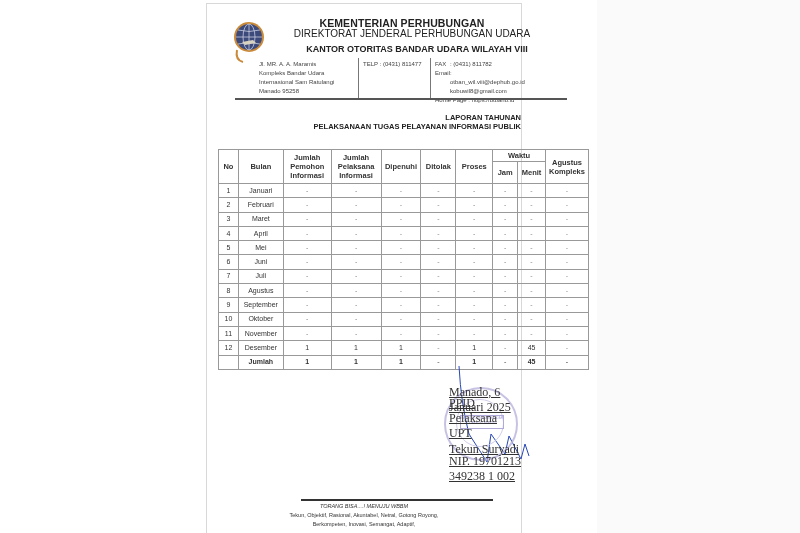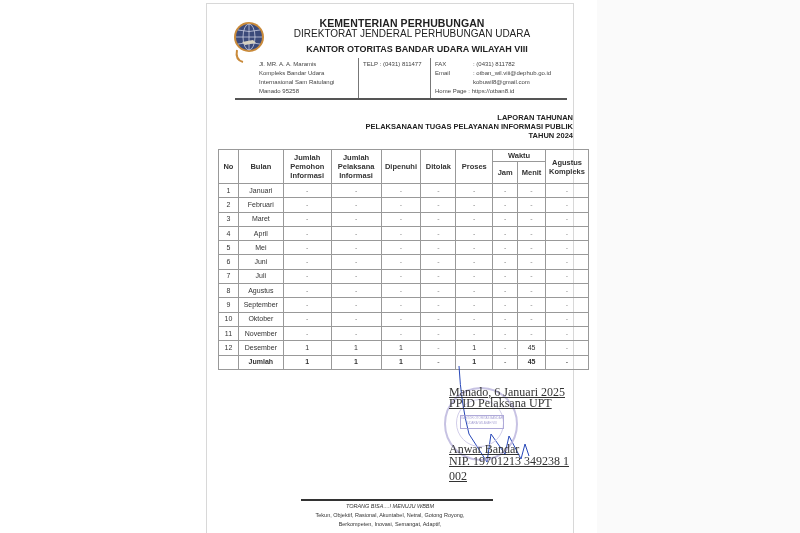--- a/index.html
+++ b/index.html
@@ -1,21 +1,21 @@
 <!DOCTYPE html>
 <html><head>
 <meta charset="utf-8">
 <style>
   html, body { margin: 0; padding: 0; }
   body {
     width: 800px; height: 533px; background: #ffffff; position: relative; overflow: hidden;
     font-family: "Liberation Sans", sans-serif; color: #222;
   }
   .page {
-    position: absolute; left: 206px; top: 3px; width: 368px; height: 530px;
+    position: absolute; left: 206px; top: 3px; width: 316px; height: 530px;
     background: #fff; border: 1px solid #d8d8d8; border-bottom: none; box-sizing: border-box;
   }
   .right-shade { position: absolute; left: 597px; top: 0; width: 203px; height: 533px; background: #fafafa; }
   .logo { position: absolute; left: 24px; top: 16px; width: 36px; height: 44px; }
   .kh1 { position: absolute; left: 0; width: 100%; text-align: center; }
   .t1 { top: 13px; left: 50px; width: 290px; font-size: 10.5px; font-weight: bold; letter-spacing: 0.1px; }
   .t2 { top: 24px; left: 50px; width: 310px; font-size: 10px; font-weight: normal; }
   .t3 { top: 40px; left: 55px; width: 310px; font-size: 9px; font-weight: bold; }
   .addr { position: absolute; top: 56px; font-size: 6px; color: #444; line-height: 9px; }
   .addr1 { left: 52px; width: 90px; }
@@ -94,21 +94,20 @@
             <td>kobuwil8@gmail.com</td>
           </tr>
     </tbody>
       </table>
     <div>Home Page : https://otban8.id</div>
   </div>
   <div class="hline"></div>
 
   <div class="rtitle" style="top:109px">LAPORAN TAHUNAN</div>
   <div class="rtitle" style="top:118px">PELAKSANAAN TUGAS PELAYANAN INFORMASI PUBLIK</div>
-  <div class="rtitle" style="top:127px">TAHUN 2024</div>
 
   <table class="rep">
     <colgroup>
       <col style="width:20px">
         <col style="width:45px">
         <col style="width:48px">
         <col style="width:50px">
       <col style="width:40px">
         <col style="width:35px">
         <col style="width:37px">
@@ -306,20 +305,20 @@
 
   <svg class="sigsvg" viewBox="0 0 120 110">
     <path d="M12 2 Q14 40 22 70 L40 98 L44 70 L58 90 L62 72 L74 95 L78 80 L82 92" stroke="#2848b8" stroke-width="1" fill="none"></path>
   </svg>
   <div class="stamp">
     <div class="stamp-inner"></div>
     <div class="stamp-box">KANTOR OTORITAS BANDAR UDARA WILAYAH VIII</div>
   </div>
   <div class="sign" style="top:381px">Manado, 6 Januari 2025</div>
   <div class="sign" style="top:392px">PPID Pelaksana UPT</div>
-  <div class="sign" style="top:438px">Anwar Bandar</div>
+  <div class="sign" style="top:438px">Tekun Suryadi</div>
   <div class="sign" style="top:450px">NIP. 19701213 349238 1 002</div>
 
   <div class="fline"></div>
   <div class="foot" style="top:498px; font-style:italic">TORANG BISA....! MENUJU WBBM</div>
   <div class="foot" style="top:507px">Tekun, Objektif, Rasional, Akuntabel, Netral, Gotong Royong,</div>
   <div class="foot" style="top:516px">Berkompeten, Inovasi, Semangat, Adaptif,</div>
 </div>
 
 </body></html>

